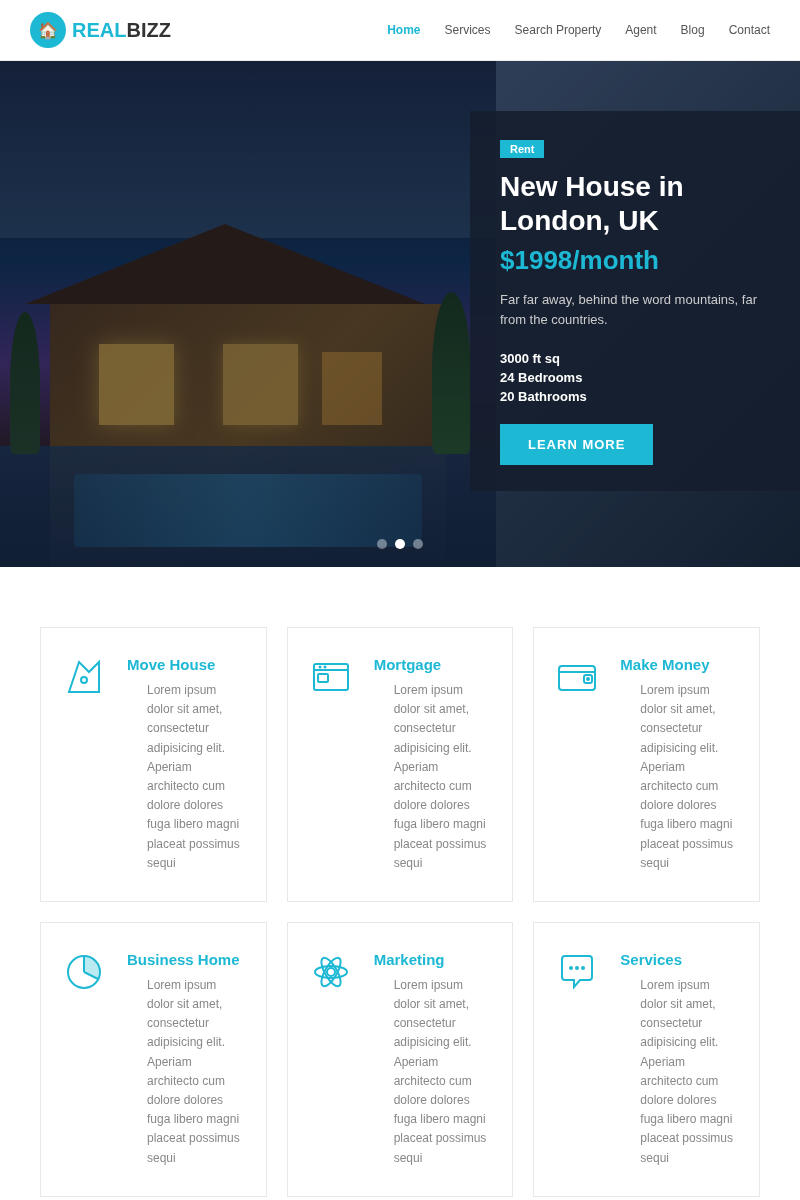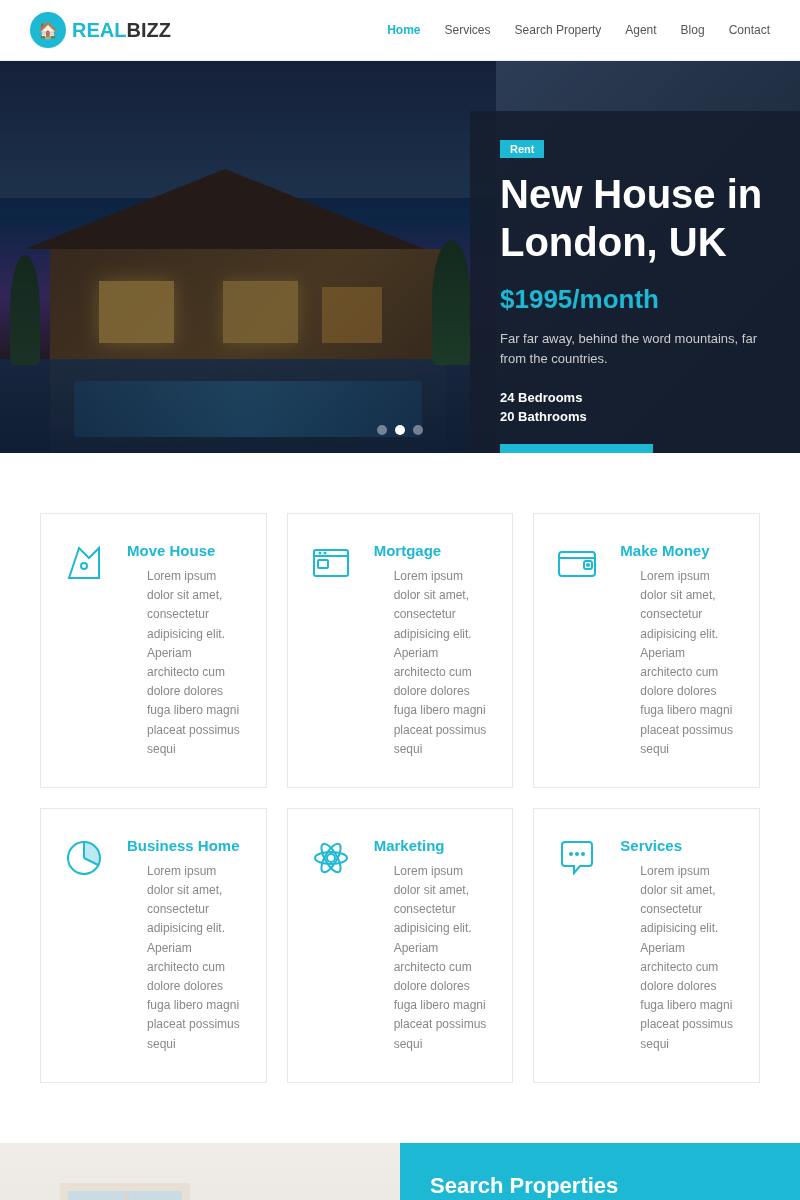--- a/index.html
+++ b/index.html
@@ -33,21 +33,21 @@
     .nav-links a {
       text-decoration: none;
       color: #555;
       font-size: 12px;
     }
     .nav-links a.active { color: #1db8d4; font-weight: bold; }
 
     
     .hero {
       position: relative;
-      height: 392px;
+      height: 506px;
       overflow: hidden;
     }
     .hero-bg {
       width: 100%; height: 100%;
       background: linear-gradient(135deg, #2c3e50 0%, #4a6080 40%, #1a2a3a 100%);
       position: absolute;
       top: 0; left: 0;
     }
     
     .hero-overlay-dark {
@@ -65,21 +65,21 @@
     }
     .rent-badge {
       background: #1db8d4;
       color: #fff;
       font-size: 11px;
       padding: 3px 10px;
       display: inline-block;
       margin-bottom: 12px;
       font-weight: bold;
     }
-    .hero-title { font-size: 40px; font-weight: bold; line-height: 1.2; margin-bottom: 18px; }
+    .hero-title { font-size: 28px; font-weight: bold; line-height: 1.2; margin-bottom: 8px; }
     .hero-price { font-size: 26px; color: #1db8d4; font-weight: bold; margin-bottom: 14px; }
     .hero-desc { font-size: 13px; color: #ccc; margin-bottom: 22px; line-height: 1.5; }
     .hero-features { margin-bottom: 20px; }
     .hero-features div { font-size: 13px; font-weight: bold; color: #fff; margin-bottom: 4px; }
     .learn-more-btn {
       background: #1db8d4;
       color: #fff;
       border: none;
       padding: 13px 28px;
       font-size: 13px;
@@ -206,23 +206,24 @@
         <div style="position:absolute;bottom:28%;right:5%;width:8%;height:40%;background:linear-gradient(180deg,#1a3a1a,#2a5a2a);border-radius:50% 50% 10% 10%;"></div>
         <div style="position:absolute;bottom:28%;left:2%;width:6%;height:35%;background:linear-gradient(180deg,#1a3a1a,#2a4a2a);border-radius:50% 50% 10% 10%;"></div>
       </div>
     </div>
   </div>
   <div class="hero-overlay-dark"></div>
 
   <div class="hero-card">
     <span class="rent-badge">Rent</span>
     <div class="hero-title">New House in London, UK</div>
-    <div class="hero-price">$1995/month</div>
+    <div class="hero-price">$1998/month</div>
     <div class="hero-desc">Far far away, behind the word mountains, far from the countries.</div>
     <div class="hero-features">
+      <div>3000 ft sq</div>
       <div>24 Bedrooms</div>
       <div>20 Bathrooms</div>
     </div>
     <button class="learn-more-btn">LEARN MORE</button>
   </div>
 
   <div class="hero-dots">
     <div class="dot"></div>
     <div class="dot active"></div>
     <div class="dot"></div>

